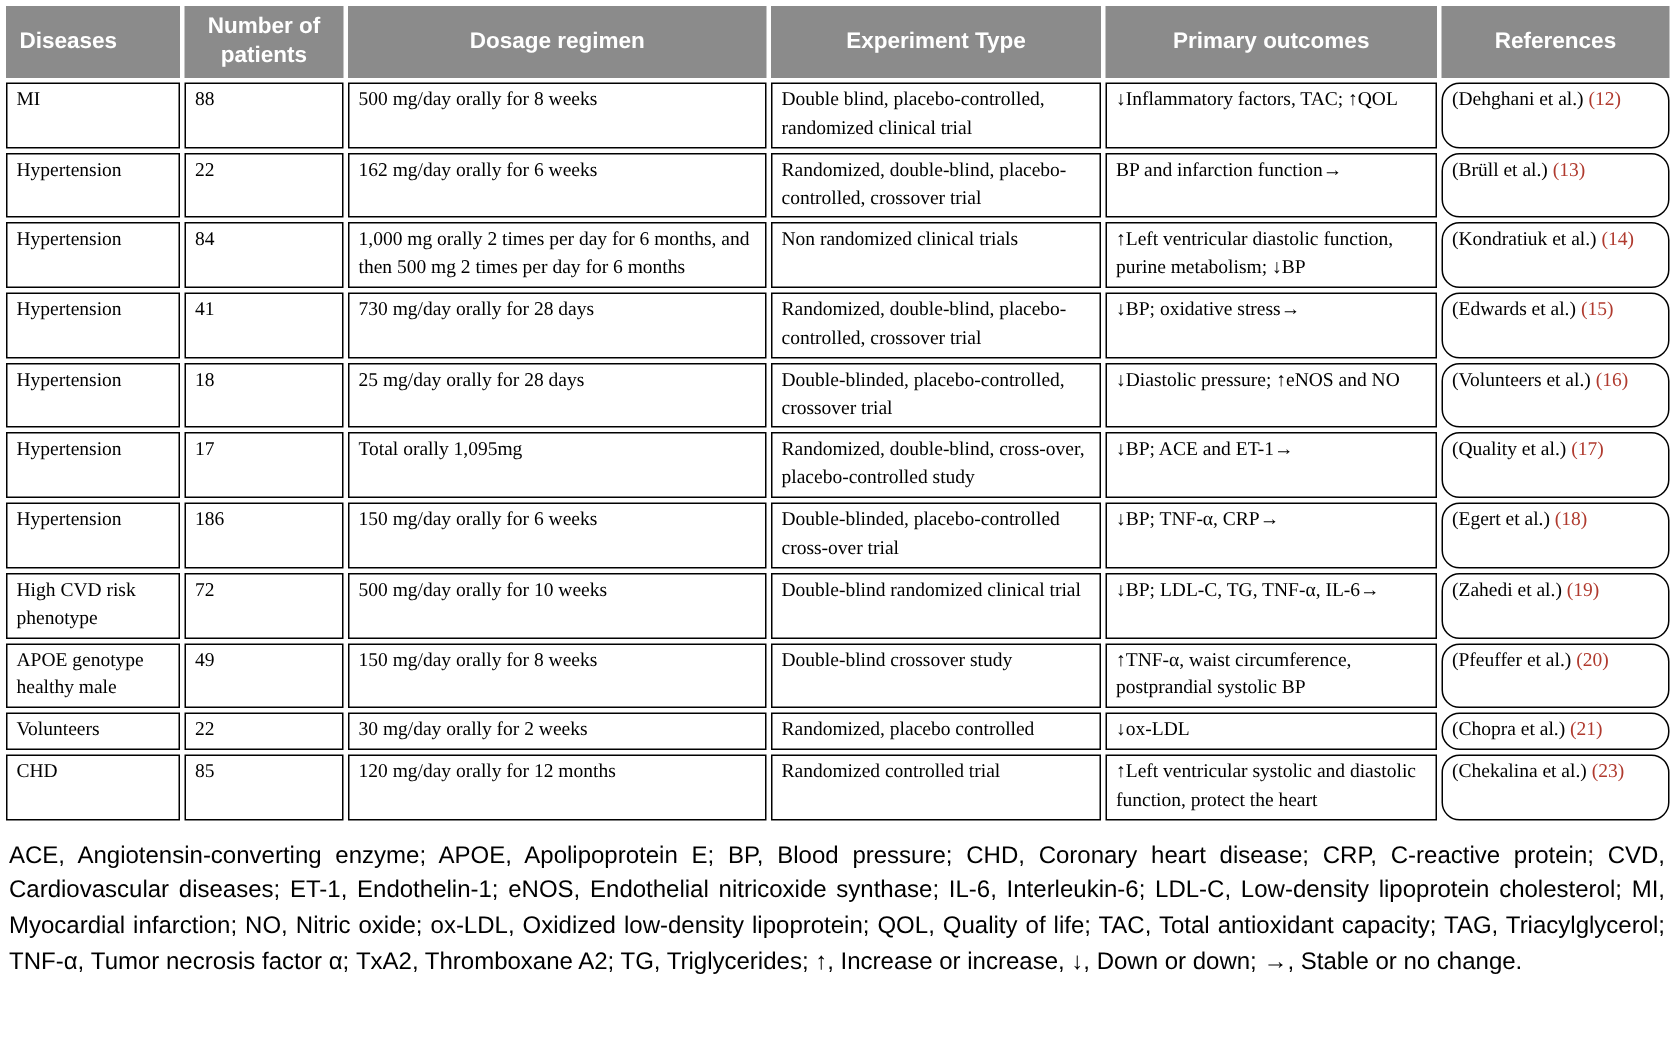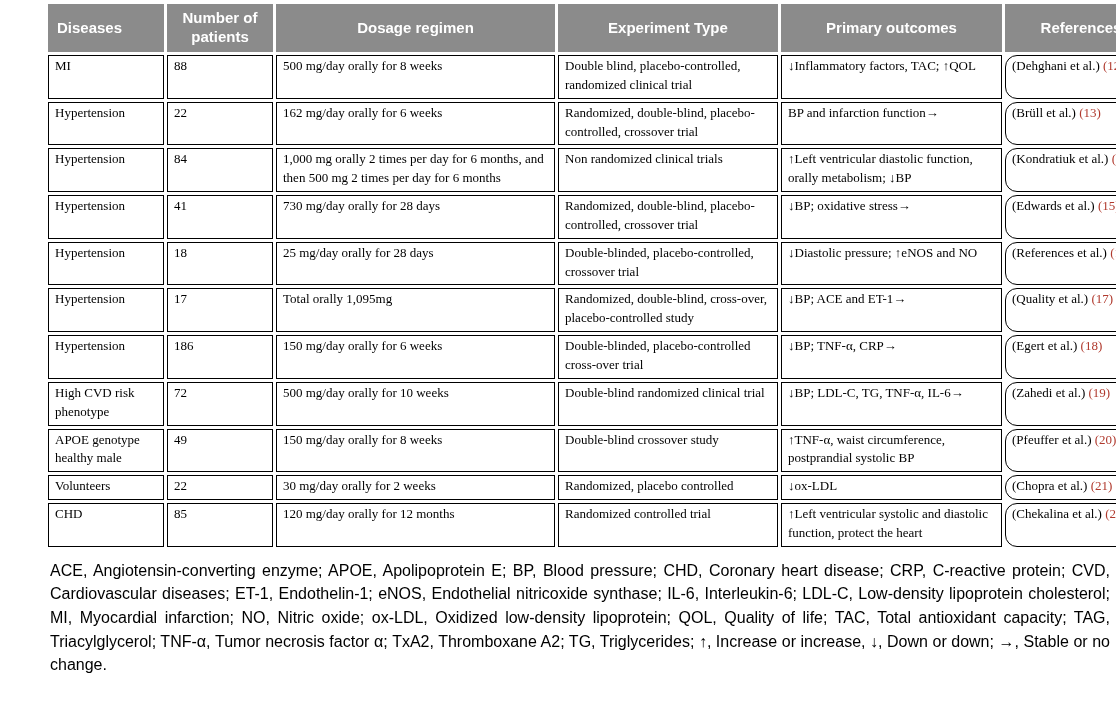--- a/index.html
+++ b/index.html
@@ -2,21 +2,21 @@
 <html style="--header-bg: #8b8b8b; --header-text: #ffffff; --cell-border: #000000; --ref-link: #b03a2e;"><head>
 <meta charset="utf-8">
 <style>
   * { box-sizing: border-box; }
   html, body { margin: 0; padding: 0; background: #ffffff; }
   body {
     width: 1116px;
     font-family: "Liberation Serif", serif;
     color: #000;
   }
-  .page { padding: 1px 1px 0 1px; margin-left: 44px; }
+  .page { padding: 1px 1px 0 1px; }
 
   table.paper-table {
     border-collapse: separate;
     border-spacing: 3px 3px;
     table-layout: fixed;
     width: 1114px;
   }
   table.paper-table th {
     background: var(--header-bg, #8b8b8b);
     color: var(--header-text, #ffffff);
@@ -90,38 +90,38 @@
           <td>162 mg/day orally for 6 weeks</td>
           <td>Randomized, double-blind, placebo-controlled, crossover trial</td>
           <td>BP and infarction function→</td>
           <td class="ref"><span>(Brüll et al.) </span><span class="refnum">(13)</span></td>
         </tr>
         <tr>
           <td>Hypertension</td>
           <td class="num">84</td>
           <td>1,000 mg orally 2 times per day for 6 months, and then 500 mg 2 times per day for 6 months</td>
           <td>Non randomized clinical trials</td>
-          <td>↑Left ventricular diastolic function, orally metabolism; ↓BP</td>
+          <td>↑Left ventricular diastolic function, purine metabolism; ↓BP</td>
           <td class="ref"><span>(Kondratiuk et al.) </span><span class="refnum">(14)</span></td>
         </tr>
         <tr>
           <td>Hypertension</td>
           <td class="num">41</td>
           <td>730 mg/day orally for 28 days</td>
           <td>Randomized, double-blind, placebo-controlled, crossover trial</td>
           <td>↓BP; oxidative stress→</td>
           <td class="ref"><span>(Edwards et al.) </span><span class="refnum">(15)</span></td>
         </tr>
         <tr>
           <td>Hypertension</td>
           <td class="num">18</td>
           <td>25 mg/day orally for 28 days</td>
           <td>Double-blinded, placebo-controlled, crossover trial</td>
           <td>↓Diastolic pressure; ↑eNOS and NO</td>
-          <td class="ref"><span>(References et al.) </span><span class="refnum">(16)</span></td>
+          <td class="ref"><span>(Volunteers et al.) </span><span class="refnum">(16)</span></td>
         </tr>
         <tr>
           <td>Hypertension</td>
           <td class="num">17</td>
           <td>Total orally 1,095mg</td>
           <td>Randomized, double-blind, cross-over, placebo-controlled study</td>
           <td>↓BP; ACE and ET-1→</td>
           <td class="ref"><span>(Quality et al.) </span><span class="refnum">(17)</span></td>
         </tr>
         <tr>

